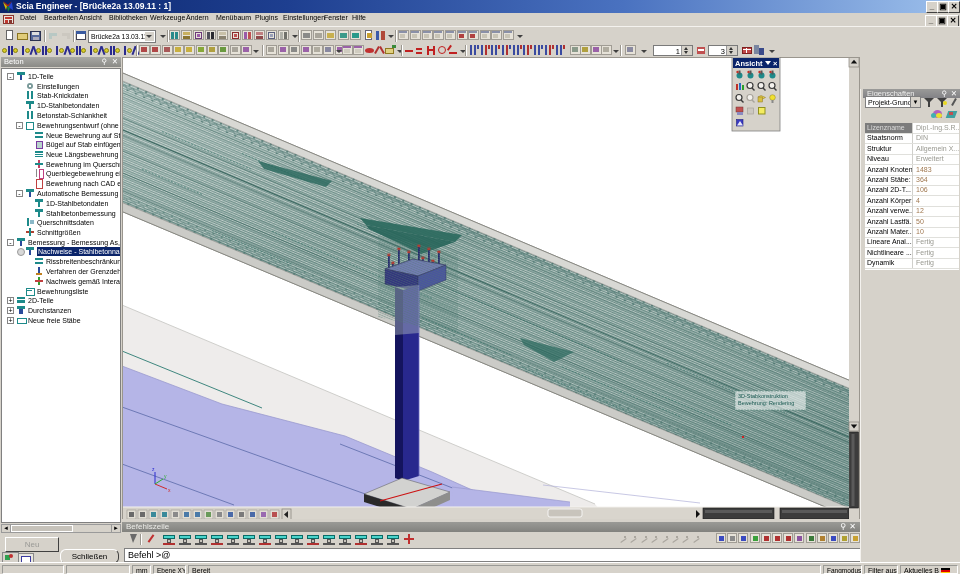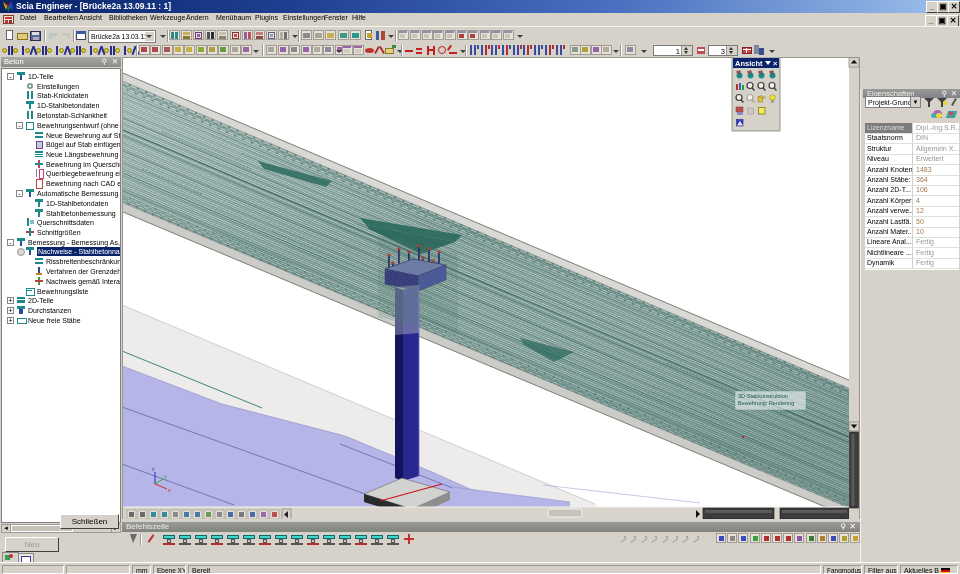--- a/index.html
+++ b/index.html
@@ -650,21 +650,21 @@
         <div style="position:absolute;left:0px;top:2px;width:8px;height:4px;background:transparent;border:1px solid #1d8a8a;"></div>
       </div>
       <div class="ti" style="left:26px;top:247px;">Neue freie Stäbe</div>
     </div>
   <div id="lp-hscroll">
     <div style="position:absolute;left:0;top:0;width:8px;height:7px;background:#d6d2ca;border-right:1px solid #999;font-size:6px;line-height:7px;text-align:center;">◄</div>
     <div style="position:absolute;left:9px;top:0;width:62px;height:7px;background:#c6c2ba;border:1px solid #fff;box-sizing:border-box;"></div>
     <div style="position:absolute;right:0;top:0;width:8px;height:7px;background:#d6d2ca;border-left:1px solid #999;font-size:6px;line-height:7px;text-align:center;">►</div>
   </div>
   <div class="btn" style="left:5px;top:480px;width:52px;height:13px;color:#9a9a96;line-height:13px;">Neu</div>
-  <div class="btn" style="left:60px;top:457px;width:57px;height:13px;line-height:13px;">Schließen</div>
+  <div class="btn" style="left:60px;top:492px;width:57px;height:13px;line-height:13px;border-radius:6px;">Schließen</div>
   <div style="position:absolute;left:2px;top:495px;width:15px;height:11px;background:#d6d2ca;border:1px solid #888;">
       <div style="position:absolute;left:2px;top:2px;width:5px;height:5px;background:#30a050;"></div>
       <div style="position:absolute;left:6px;top:1px;width:4px;height:4px;background:#c03030;border-radius:50%;"></div>
     </div>
   <div style="position:absolute;left:18px;top:496px;width:14px;height:10px;background:#e8e6e0;border:1px solid #888;">
       <div style="position:absolute;left:2px;top:2px;width:8px;height:5px;background:#fff;border:1px solid #3a3aa0;"></div>
     </div>
 </div>
 <svg style="position:absolute;left:122px;top:57px;" width="738" height="465" viewBox="0 0 738 465">
     <defs>
@@ -1048,20 +1048,21 @@
       </div>
       <div style="position:absolute;left:717px;top:1px;width:11px;height:12px;">
         <div style="position:absolute;left:0px;top:0px;width:10px;height:10px;background:#e6e2d8;border:1px solid #a09c94;box-sizing:border-box;"></div>
         <div style="position:absolute;left:2.5px;top:2.5px;width:5px;height:5px;background:#b0a030;"></div>
       </div>
       <div style="position:absolute;left:728px;top:1px;width:11px;height:12px;">
         <div style="position:absolute;left:0px;top:0px;width:10px;height:10px;background:#e6e2d8;border:1px solid #a09c94;box-sizing:border-box;"></div>
         <div style="position:absolute;left:2.5px;top:2.5px;width:5px;height:5px;background:#c8a030;"></div>
       </div>
     </div>
+  <div id="bf-input">Befehl &gt;@</div>
 </div>
 <div id="rightpanel">
   <div id="rp-title">Eigenschaften<span style="position:absolute;right:14px;color:#fff;">⚲</span><span style="position:absolute;right:4px;color:#fff;">✕</span></div>
   <div id="rp-combo">Projekt-Grundd<span style="position:absolute;right:0;top:0;width:9px;height:10px;background:#d6d2ca;border-left:1px solid #808080;font-size:6px;text-align:center;line-height:10px;">▼</span></div>
   <div id="rp-icons" style="position:absolute;left:0;top:0;width:100px;height:34px;">
       <div style="position:absolute;left:63px;top:9px;width:10px;height:9px;">
         <div style="position:absolute;left:0;top:0;width:0;height:0;border-left:5px solid transparent;border-right:5px solid transparent;border-top:5px solid #404040;"></div>
         <div style="position:absolute;left:4px;top:4px;width:2px;height:5px;background:#404040;"></div>
       </div>
       <div style="position:absolute;left:76px;top:9px;width:10px;height:9px;">

